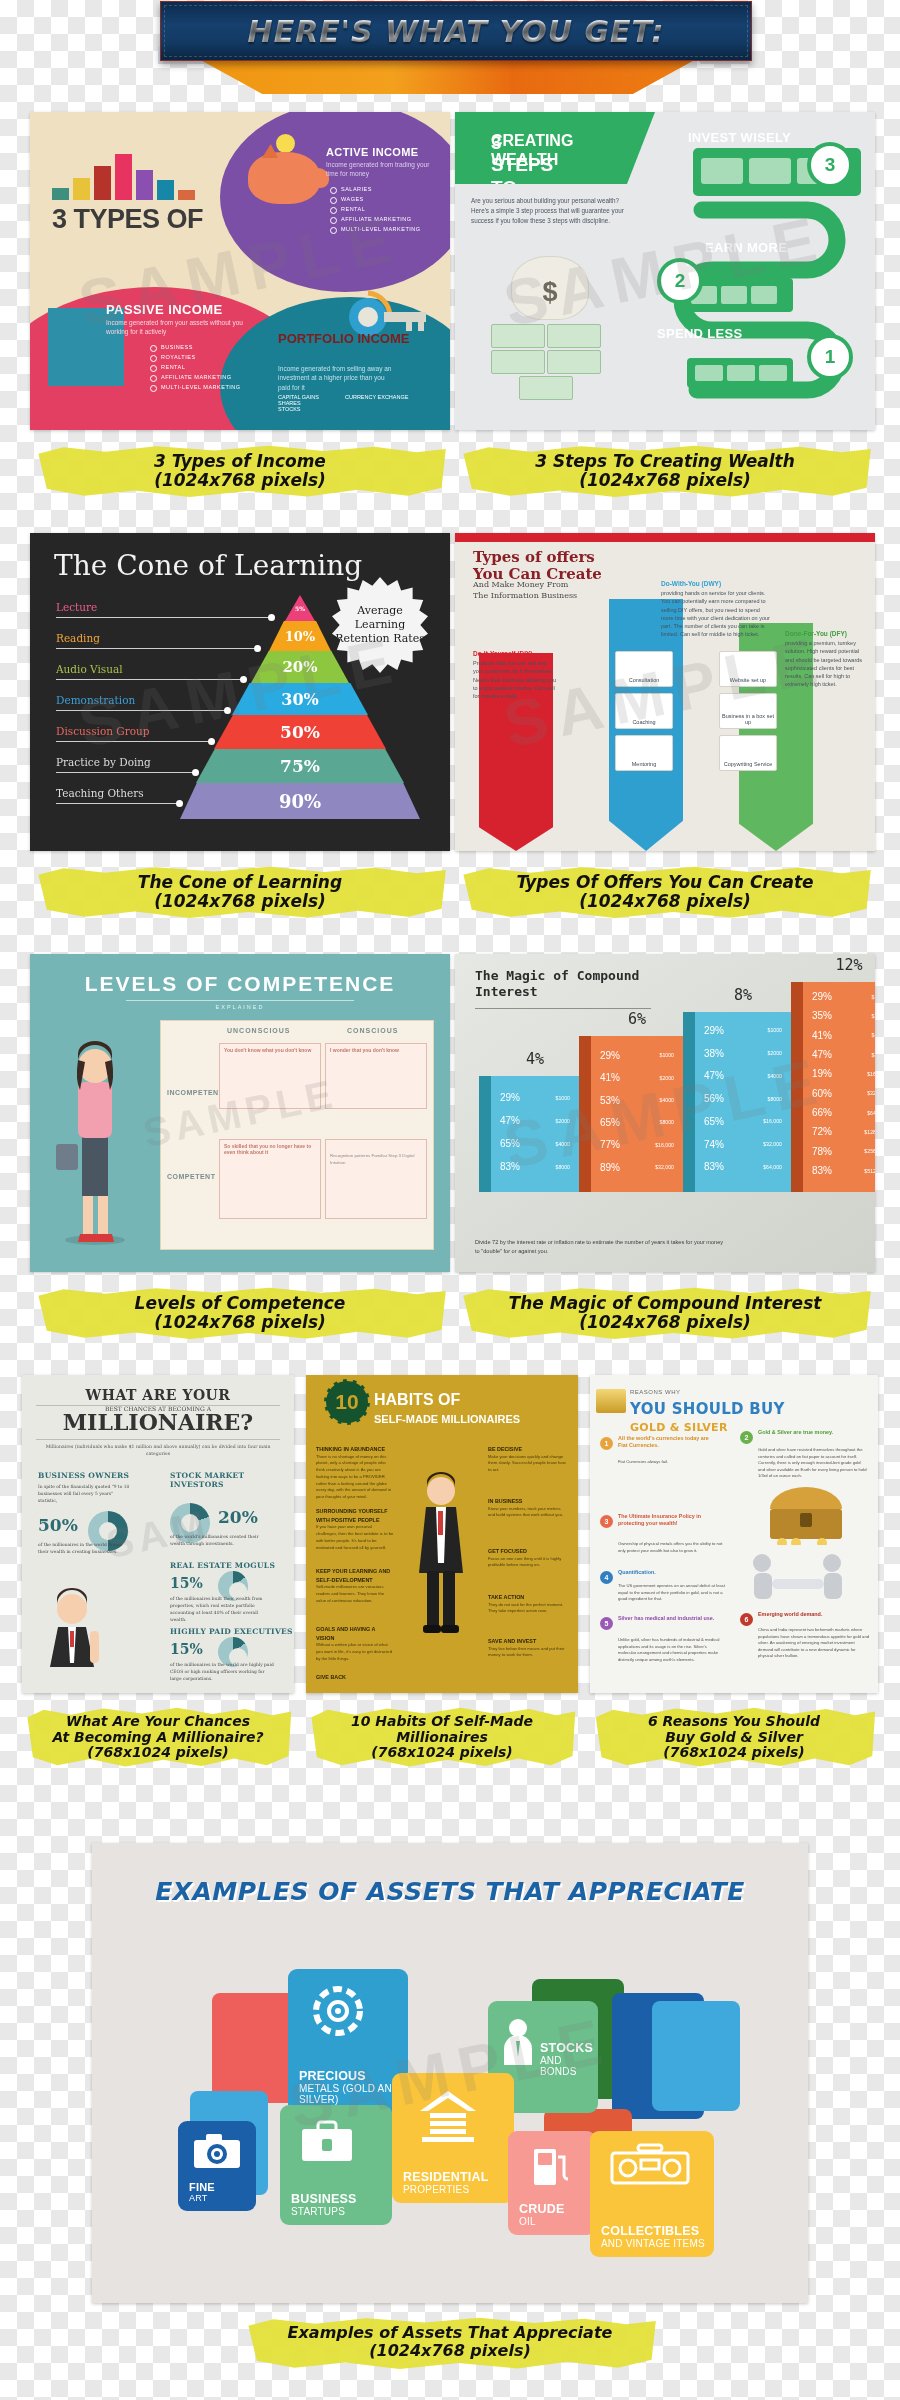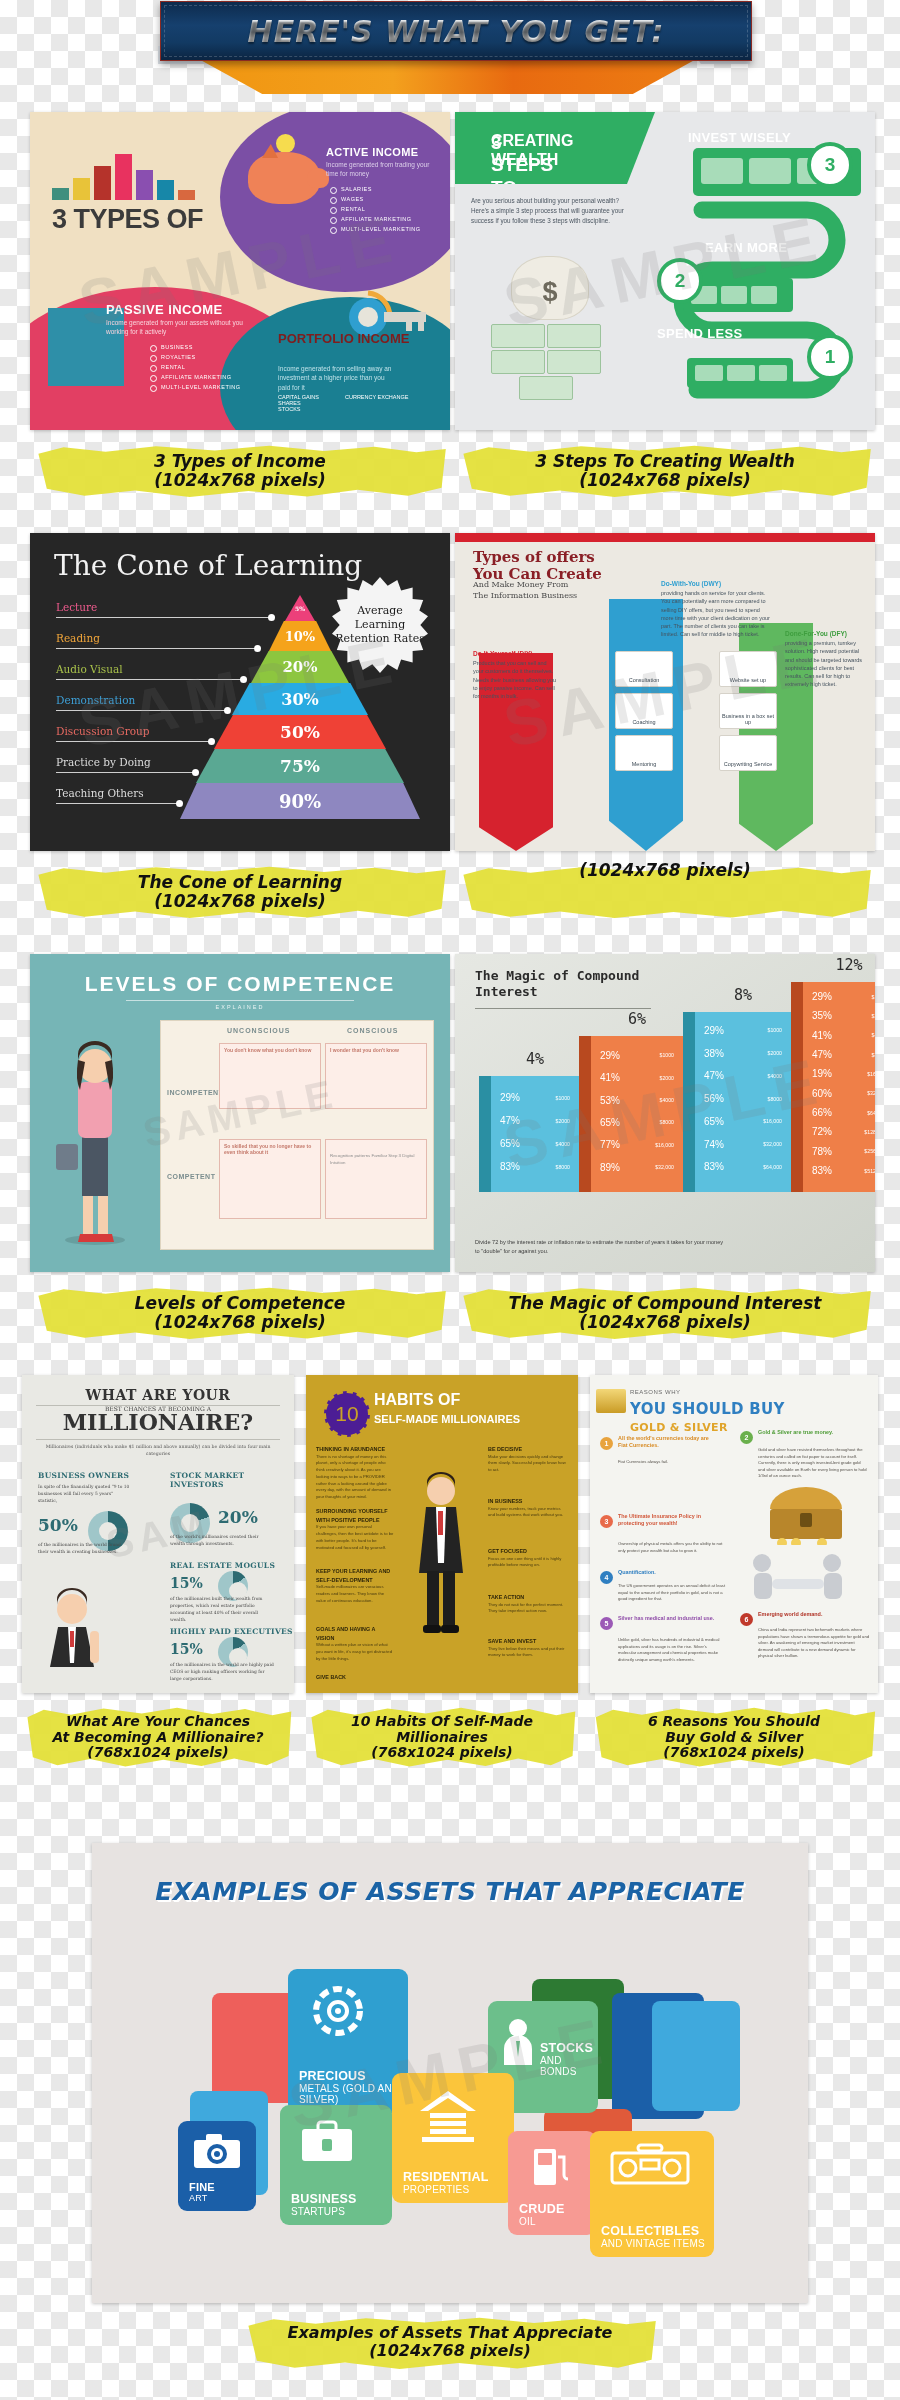--- a/index.html
+++ b/index.html
@@ -157,22 +157,22 @@
   .c7 h2{position:absolute;left:0;right:0;top:34px;text-align:center;margin:0;
      font-family:"DejaVu Serif",serif;font-size:22px;font-weight:bold;color:#333;}
   .c7 .ln{position:absolute;left:14px;right:14px;height:1px;background:#bdbdb6;}
   .c7 .blurb{position:absolute;left:16px;right:16px;text-align:center;font-size:4.6px;color:#555;line-height:1.6;
      font-family:"DejaVu Serif",serif;}
   .c7 .sh{position:absolute;font-family:"DejaVu Serif",serif;font-weight:bold;font-size:7.5px;color:#2d6b72;letter-spacing:.3px;}
   .c7 .big{position:absolute;font-family:"DejaVu Serif",serif;font-weight:bold;font-size:17px;color:#2d6b72;}
   .c7 .donut{position:absolute;width:40px;height:40px;border-radius:50%;}
   .c7 .donut:after{content:"";position:absolute;left:11px;top:11px;width:18px;height:18px;border-radius:50%;background:#e9e9e4;}
   .c7 .txt{position:absolute;font-size:4.4px;color:#4b4b4b;line-height:1.6;font-family:"DejaVu Serif",serif;}
-  .c8 .badge{position:absolute;left:18px;top:16px;width:42px;height:42px;border-radius:50%;background:#4c1d95;
-     display:flex;align-items:center;justify-content:center;font-size:21px;font-weight:normal;color:#c9a227;
+  .c8 .badge{position:absolute;left:18px;top:4px;width:42px;height:42px;border-radius:50%;background:#14532d;
+     display:flex;align-items:center;justify-content:center;font-size:21px;font-weight:bold;color:#c9a227;
      border:2px dashed #c9a227;}
   .c8 h1{position:absolute;left:68px;top:16px;margin:0;color:#fff;font-size:16px;font-weight:bold;line-height:1.1;}
   .c8 .ppl{position:absolute;left:92px;top:96px;width:86px;height:168px;}
   .c8 .it{position:absolute;font-size:4.2px;color:#4a3c10;line-height:1.6;}
   .c8 .itn{font-weight:bold;font-size:5.4px;color:#2f2609;}
   .c9 h1{position:absolute;left:40px;top:26px;margin:0;font-size:15px;font-weight:bold;color:#2f7fc1;
      letter-spacing:.3px;line-height:1.1;font-family:"DejaVu Sans",sans-serif;}
   .c9 .hd{position:absolute;left:40px;top:14px;font-size:6px;color:#6b6b6b;letter-spacing:.5px;}
   .c9 .gold{position:absolute;left:6px;top:14px;width:30px;height:24px;background:linear-gradient(180deg,#f3d778,#c99b25);border-radius:2px;}
   .c9 .num{position:absolute;width:13px;height:13px;border-radius:50%;background:#2f7fc1;color:#fff;
@@ -402,20 +402,21 @@
   <div class="cell" style="left:264px;top:160px;width:56px;height:34px">
     <span>Business in a box set up</span>
     </div>
   <div class="cell" style="left:264px;top:202px;width:56px;height:34px">
     <span>Copywriting Service</span>
     </div>
   <div class="wm">SAMPLE</div>
 </div>
 <div class="cap" style="left:455px;top:861px;width:420px;height:70px">
   <div class="brush"></div>
+  <div class="txt" style="padding-top:12px;font-size:17px">Types Of Offers You Can Create</div>
   <div class="txt" style="font-size:17px">(1024x768 pixels)</div>
 </div>
 
 <div class="card c5">
   <h1>LEVELS OF COMPETENCE</h1>
   <div class="hr"></div>
   <div class="tag">EXPLAINED</div>
 
   <div class="lady">
     <svg width="86" height="208" viewBox="0 0 86 208">

